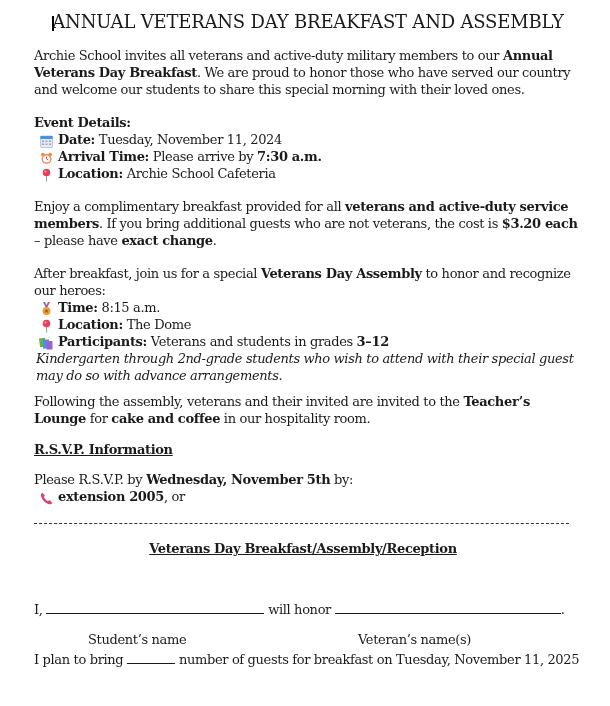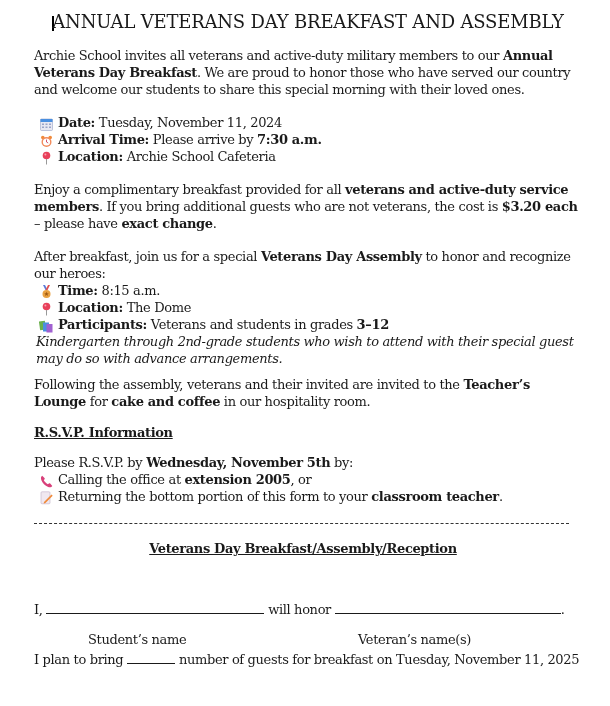--- a/index.html
+++ b/index.html
@@ -112,20 +112,21 @@
 
   <div class="title">
     <span class="cursor"></span><span>ANNUAL VETERANS DAY BREAKFAST AND ASSEMBLY</span>
   </div>
 
   <p class="para">
     <span>Archie School invites all veterans and active-duty military members to our </span><b>Annual Veterans Day Breakfast</b><span>.  We are proud to honor those who have served our country and welcome our students to share this special morning with their loved ones.</span>
   </p>
 
   <div class="para">
+    <p class="section-head"><b>Event Details:</b></p>
 
     <div class="list-item">
       <span class="icon">
         <svg width="13" height="13" viewBox="0 0 13 13">
             <rect x="0.5" y="1" width="12" height="11.5" rx="1" fill="#e8e8f2" stroke="#9aa4c8" stroke-width="0.6"></rect>
             <rect x="0.5" y="1" width="12" height="3" fill="#4a8fe0"></rect>
             <g fill="#9aa4c8">
               <rect x="2" y="5.5" width="2" height="1.5"></rect>
               <rect x="5.5" y="5.5" width="2" height="1.5"></rect>
               <rect x="9" y="5.5" width="2" height="1.5"></rect>
@@ -227,36 +228,24 @@
     <p>
       <span>Please R.S.V.P. by </span><b>Wednesday, November 5th</b><span> by:</span>
     </p>
 
     <div class="list-item">
       <span class="icon">
         <svg width="13" height="13" viewBox="0 0 13 13">
             <path d="M2.2 0.8 C1 1.5 0.6 3 1.3 5 C2.5 8.3 5 10.8 8.2 12 C10 12.6 11.6 12.2 12.3 11 L10.2 8.6 C9.6 8.1 9 8.3 8.5 8.8 L7.9 9.3 C6.3 8.4 4.8 6.9 3.8 5.2 L4.3 4.6 C4.8 4.1 5 3.4 4.5 2.9 Z" fill="#d8407a"></path>
           </svg>
       </span>
-      <span style="white-space:pre">Calling the office at </span>
         <b>extension 2005</b>
         <span>, or</span>
     </div>
 
-    <div class="list-item">
-      <span class="icon">
-        <svg width="13" height="14" viewBox="0 0 13 14">
-            <rect x="1" y="0.8" width="9" height="12" rx="1" fill="#f0e8f0" stroke="#c0b0c8" stroke-width="0.6"></rect>
-            <path d="M4 11 L11.5 3.5 L12.7 4.7 L5.2 12.2 L3.6 12.6 Z" fill="#f08a3a"></path>
-          </svg>
-      </span>
-      <span style="white-space:pre">Returning the bottom portion of this form to your </span>
-        <b>classroom teacher</b>
-        <span>.</span>
-    </div>
   </div>
 
   <div class="dashes"></div>
 
   <div class="form-title">Veterans Day Breakfast/Assembly/Reception</div>
 
   <div class="form-line">
     <span style="white-space:pre">I, </span><span class="blank" style="width:218px"></span><span style="white-space:pre"> will honor </span><span class="blank" style="width:226px"></span><span>.</span>
   </div>
 

